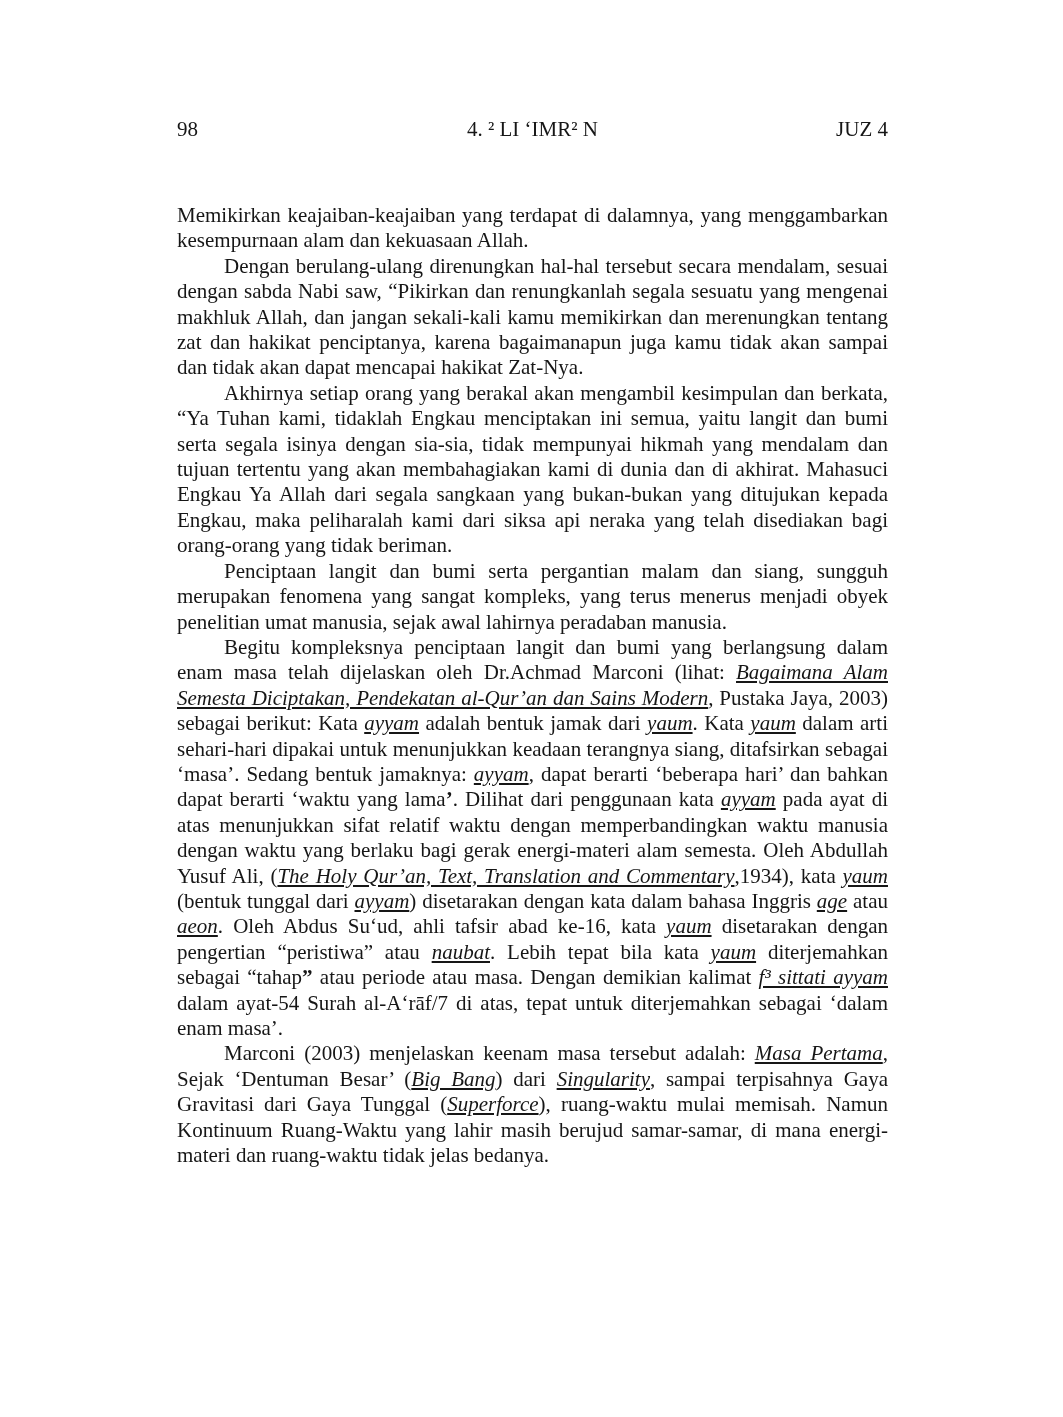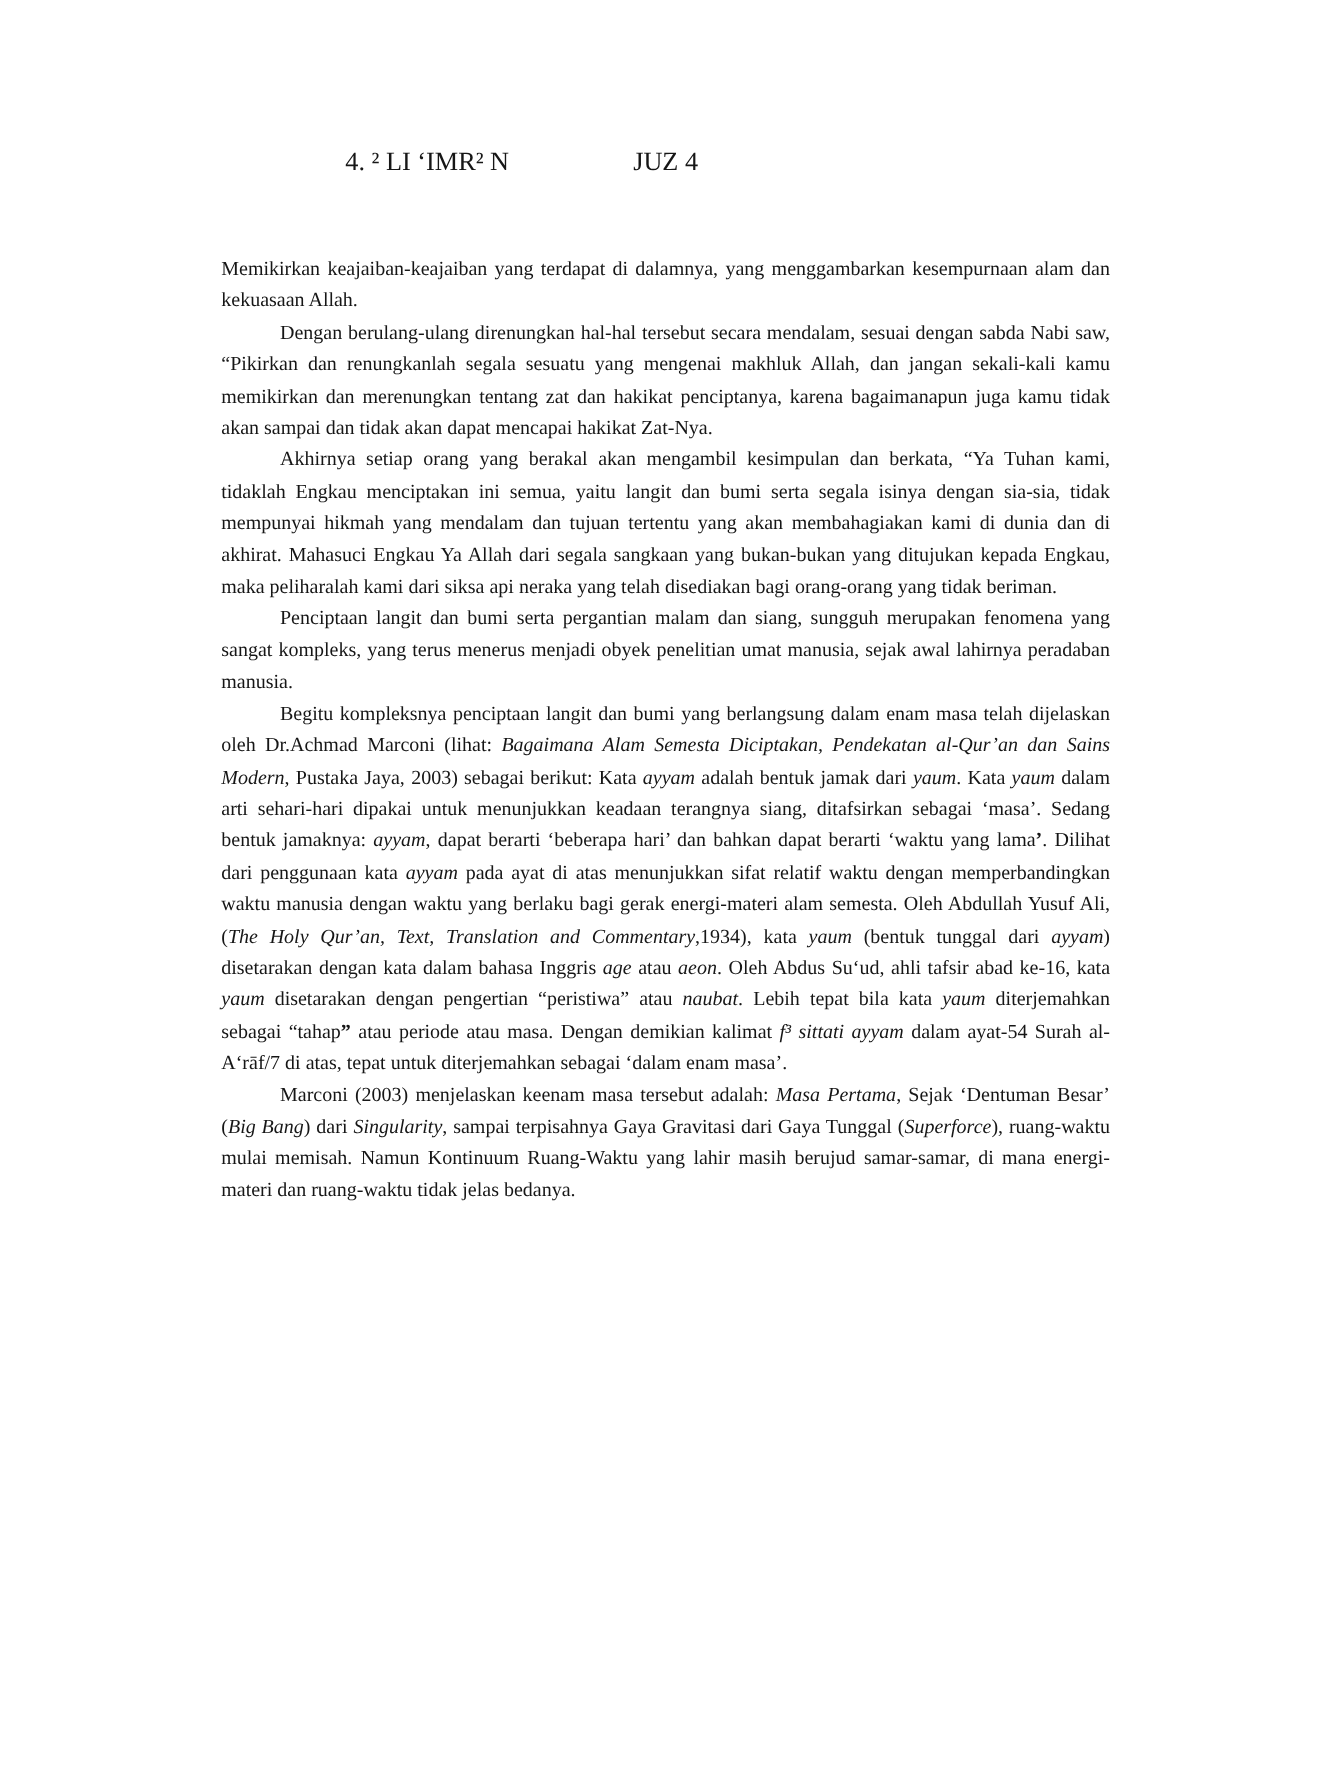--- a/index.html
+++ b/index.html
@@ -19,34 +19,35 @@
     grid-template-columns:1fr auto 1fr;
     align-items:baseline;
     font-size:21px;
     line-height:24px;
   }
   .header .h-left{text-align:left;}
   .header .h-center{text-align:center;}
   .header .h-right{text-align:right;margin-top:44px;}
   .body-text{
     margin-top:62px;
-    font-size:16px;
+    font-size:21px;
     line-height:25.4px;
     text-align:justify;
   }
   .body-text p.para{margin:0;padding:0;}
   .body-text p.para.indent{text-indent:47px;}
-  .it{font-style:italic;}
+  .it{font-style:italic;text-decoration:underline;}
   .bd{font-weight:700;}
 </style>
 </head>
 <body>
 
 <div class="page">
   <div class="header">
+    <span class="h-left">98</span>
     <span class="h-center">4. ² LI ‘IMR² N</span>
     <span class="h-right">JUZ 4</span>
   </div>
 
   <div class="body-text">
 
   <p class="para"><span>Memikirkan keajaiban-keajaiban yang terdapat di dalamnya, yang menggambarkan kesempurnaan alam dan kekuasaan Allah.</span></p>
       <p class="para indent"><span>Dengan berulang-ulang direnungkan hal-hal tersebut secara mendalam, sesuai dengan sabda Nabi saw, “Pikirkan dan renungkanlah segala sesuatu yang mengenai makhluk Allah, dan  jangan sekali-kali kamu memikirkan dan merenungkan tentang zat dan hakikat penciptanya, karena bagaimanapun juga kamu tidak akan sampai dan tidak akan dapat mencapai hakikat Zat-Nya.</span></p>
       <p class="para indent"><span>Akhirnya setiap orang yang berakal akan mengambil kesimpulan dan berkata, “Ya Tuhan kami, tidaklah Engkau menciptakan ini semua, yaitu langit dan bumi serta segala isinya dengan sia-sia, tidak mempunyai hikmah yang mendalam dan tujuan tertentu yang akan membahagiakan kami di dunia dan di akhirat. Mahasuci Engkau Ya Allah dari segala sangkaan yang bukan-bukan yang ditujukan kepada Engkau, maka peliharalah kami dari siksa api neraka yang telah disediakan bagi orang-orang yang tidak beriman.</span></p>
       <p class="para indent"><span>Penciptaan langit dan bumi serta pergantian malam dan siang, sungguh merupakan fenomena yang sangat kompleks, yang terus menerus menjadi obyek penelitian umat manusia, sejak awal lahirnya peradaban manusia.</span></p>

